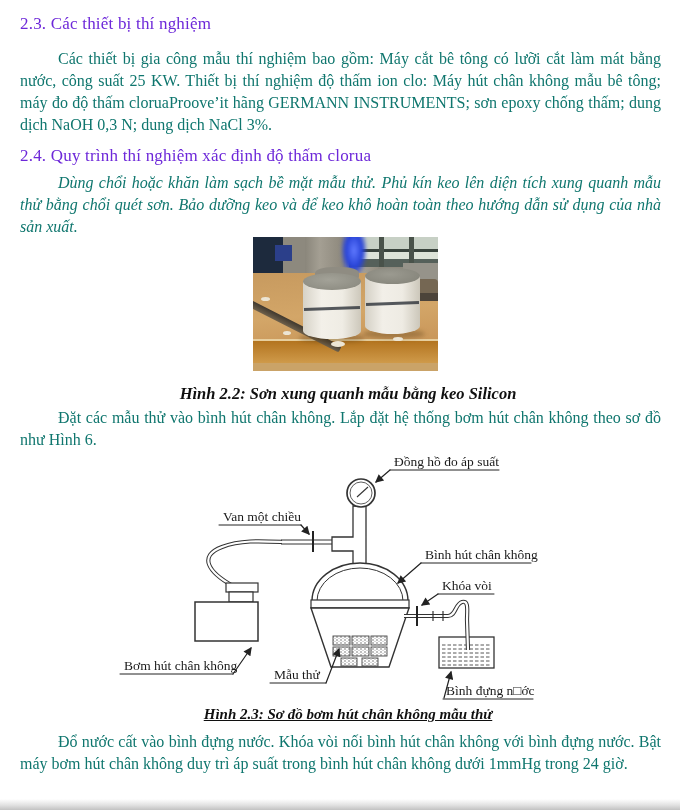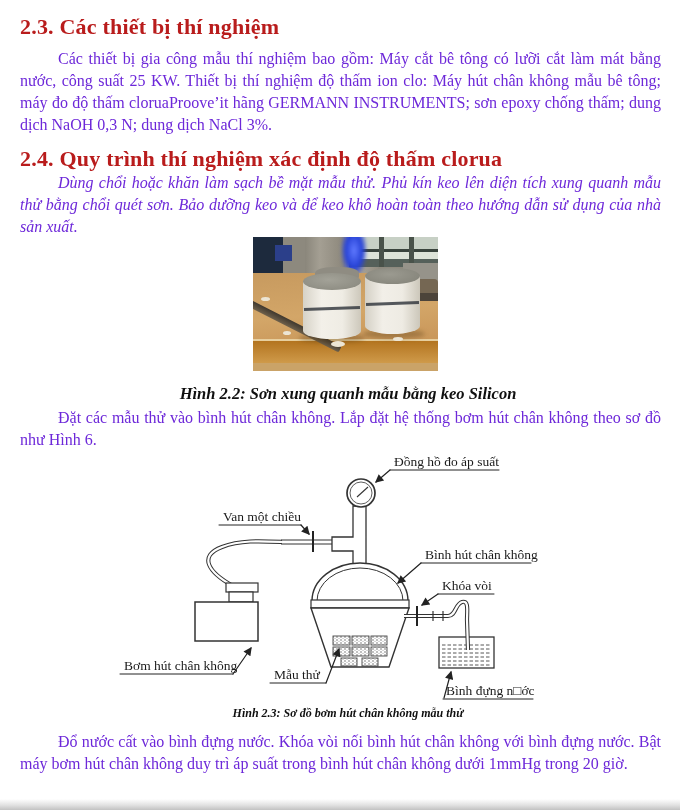--- a/index.html
+++ b/index.html
@@ -2,24 +2,24 @@
 <html><head>
 <meta charset="utf-8">
 <style>
   * { margin:0; padding:0; box-sizing:border-box; }
   html,body { background:#ffffff; }
   body {
     width:680px; height:810px; position:relative; overflow:hidden;
     font-family:"Liberation Serif","DejaVu Serif",serif; color:#151515;
   }
   .abs { position:absolute; }
-  .heading { font-size:22px; font-weight:bold; letter-spacing:.2px; color:#b91c1c; }
+  .heading { font-size:17px; font-weight:normal; letter-spacing:.2px; color:#6d28d9; }
   .body-text {
     width:641px; font-size:16px; line-height:22px; text-align:justify;
-    text-indent:38px; color:#6d28d9;
+    text-indent:38px; color:#0f766e;
   }
   .caption {
     width:680px; text-align:center; font-weight:bold; font-style:italic;
     font-size:16.5px; color:#101010;padding-left:16px;
   }
 
   
   #photo { left:253px; top:237px; width:185px; height:134px; overflow:hidden; background:#8d897e; }
   #photo div { position:absolute; }
   .ph-darkleft { left:0; top:0; width:30px; height:40px; background:#1d2a3d; }
@@ -206,17 +206,17 @@
     <text x="274" y="679">Mẫu thử</text>
     <line x1="270" y1="683" x2="326" y2="683" stroke="#222" stroke-width="1"></line>
     <path d="M326,683 L339,649" fill="none" stroke="#222" stroke-width="1.2" marker-end="url(#ah)"></path>
 
     <text x="446" y="695">Bình đựng n□ớc</text>
     <line x1="443" y1="699" x2="533" y2="699" stroke="#222" stroke-width="1"></line>
     <path d="M444,698 L451,672" fill="none" stroke="#222" stroke-width="1.2" marker-end="url(#ah)"></path>
   </g>
 </svg>
 
-<div class="abs caption" style="left:0; top:706px; font-size:12px;">Hình 2.3: Sơ đồ bơm hút chân không mẫu thử</div>
-
-<p class="abs body-text" style="left:20px; top:731px;">Đổ nước cất vào bình đựng nước. Khóa vòi nối bình hút chân không với bình đựng nước. Bật máy bơm hút chân không duy trì áp suất trong bình hút chân không dưới 1mmHg trong 20 giờ.</p>
+<div class="abs caption" style="left:0; top:706px; font-size:15px;text-decoration:underline;">Hình 2.3: Sơ đồ bơm hút chân không mẫu thử</div>
+
+<p class="abs body-text" style="left:20px; top:731px;">Đổ nước cất vào bình đựng nước. Khóa vòi nối bình hút chân không với bình đựng nước. Bật máy bơm hút chân không duy trì áp suất trong bình hút chân không dưới 1mmHg trong 24 giờ.</p>
 
 <div id="page-edge" class="abs"></div>
 
 </body></html>

